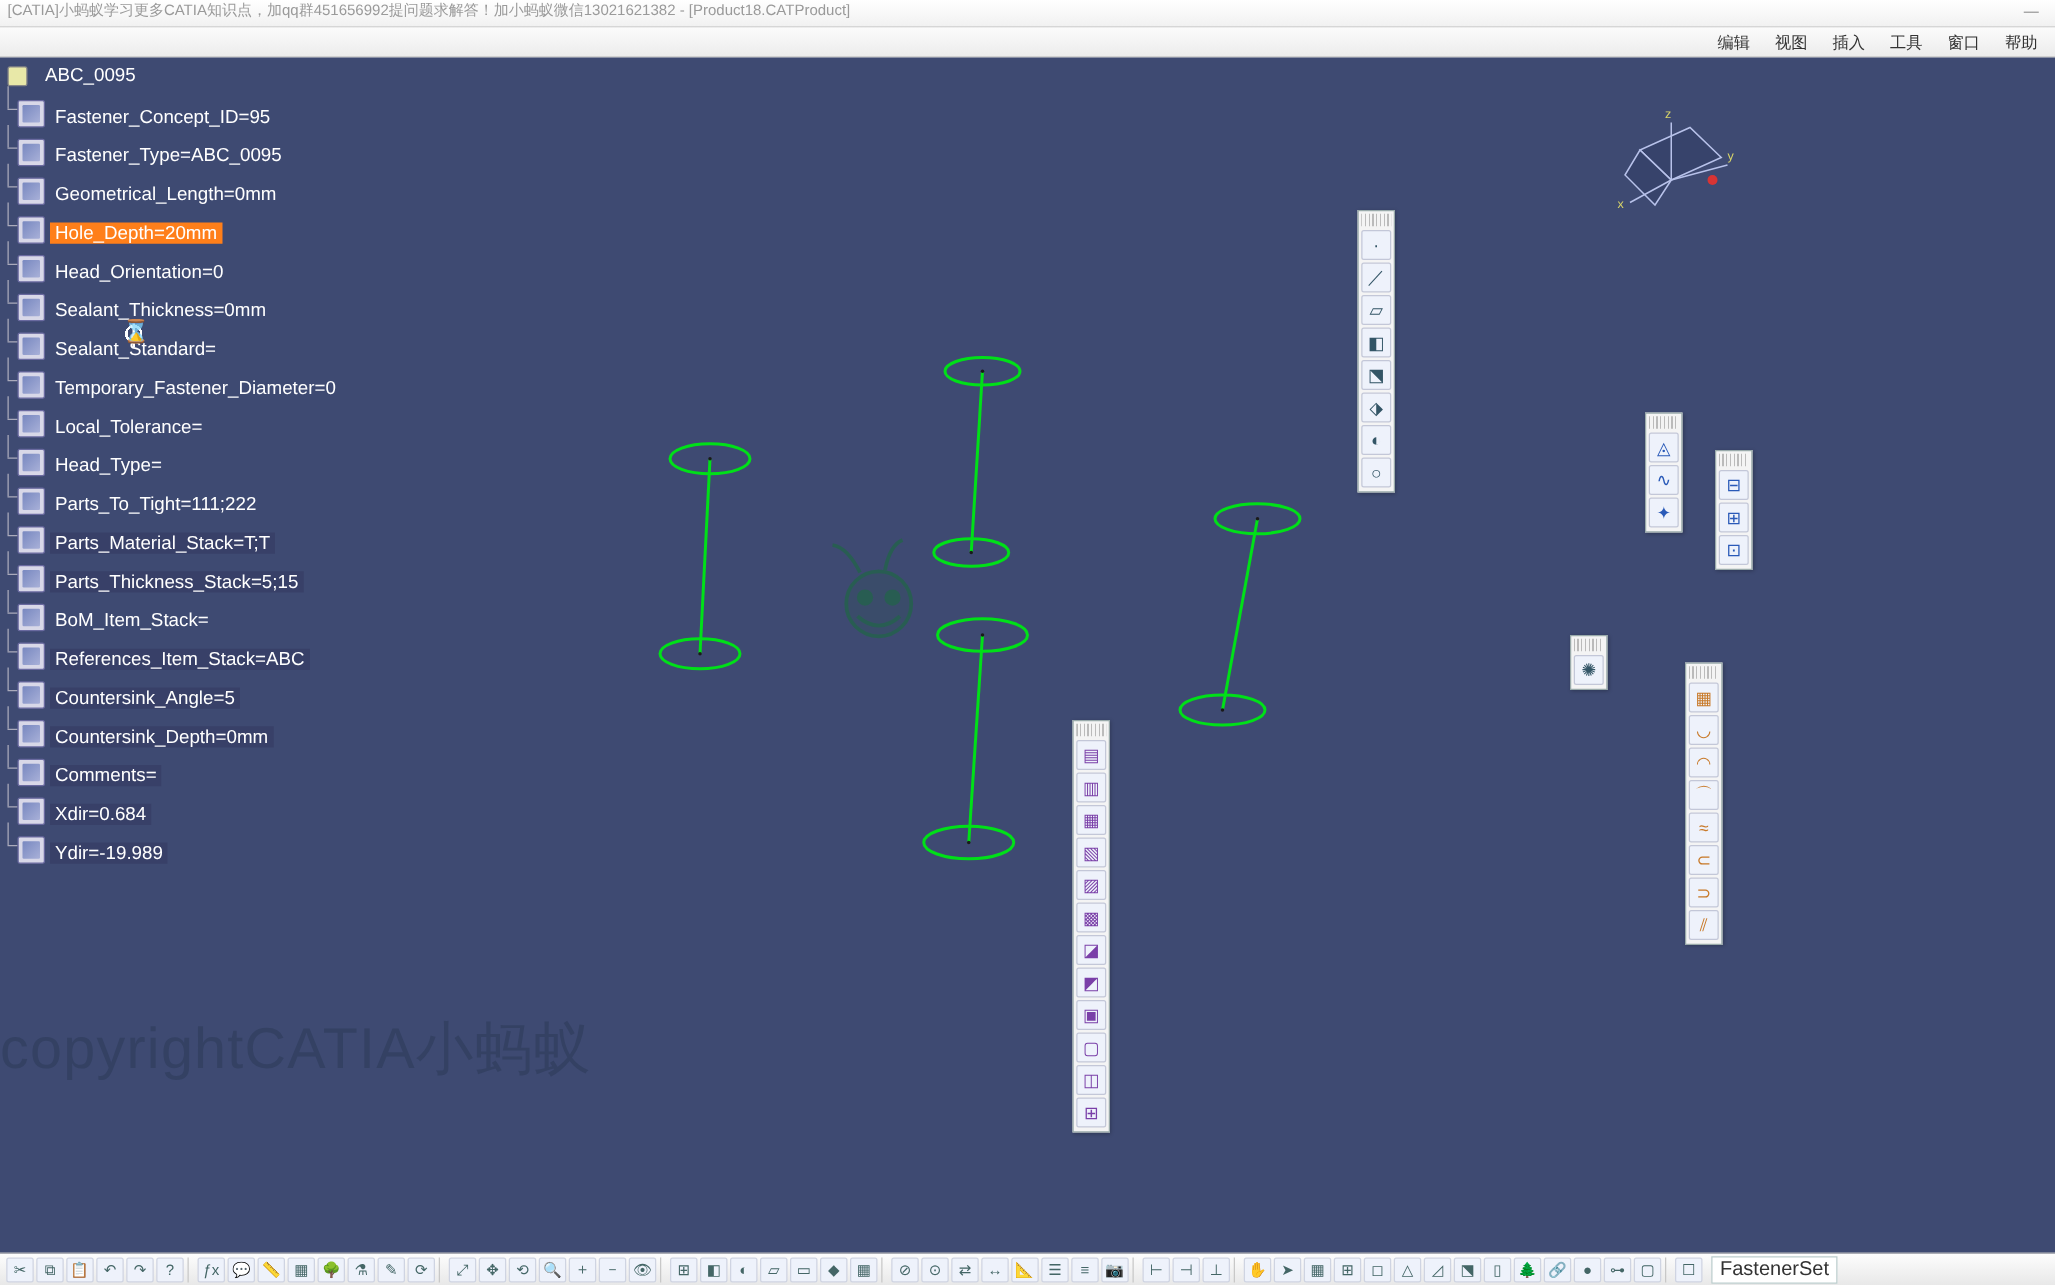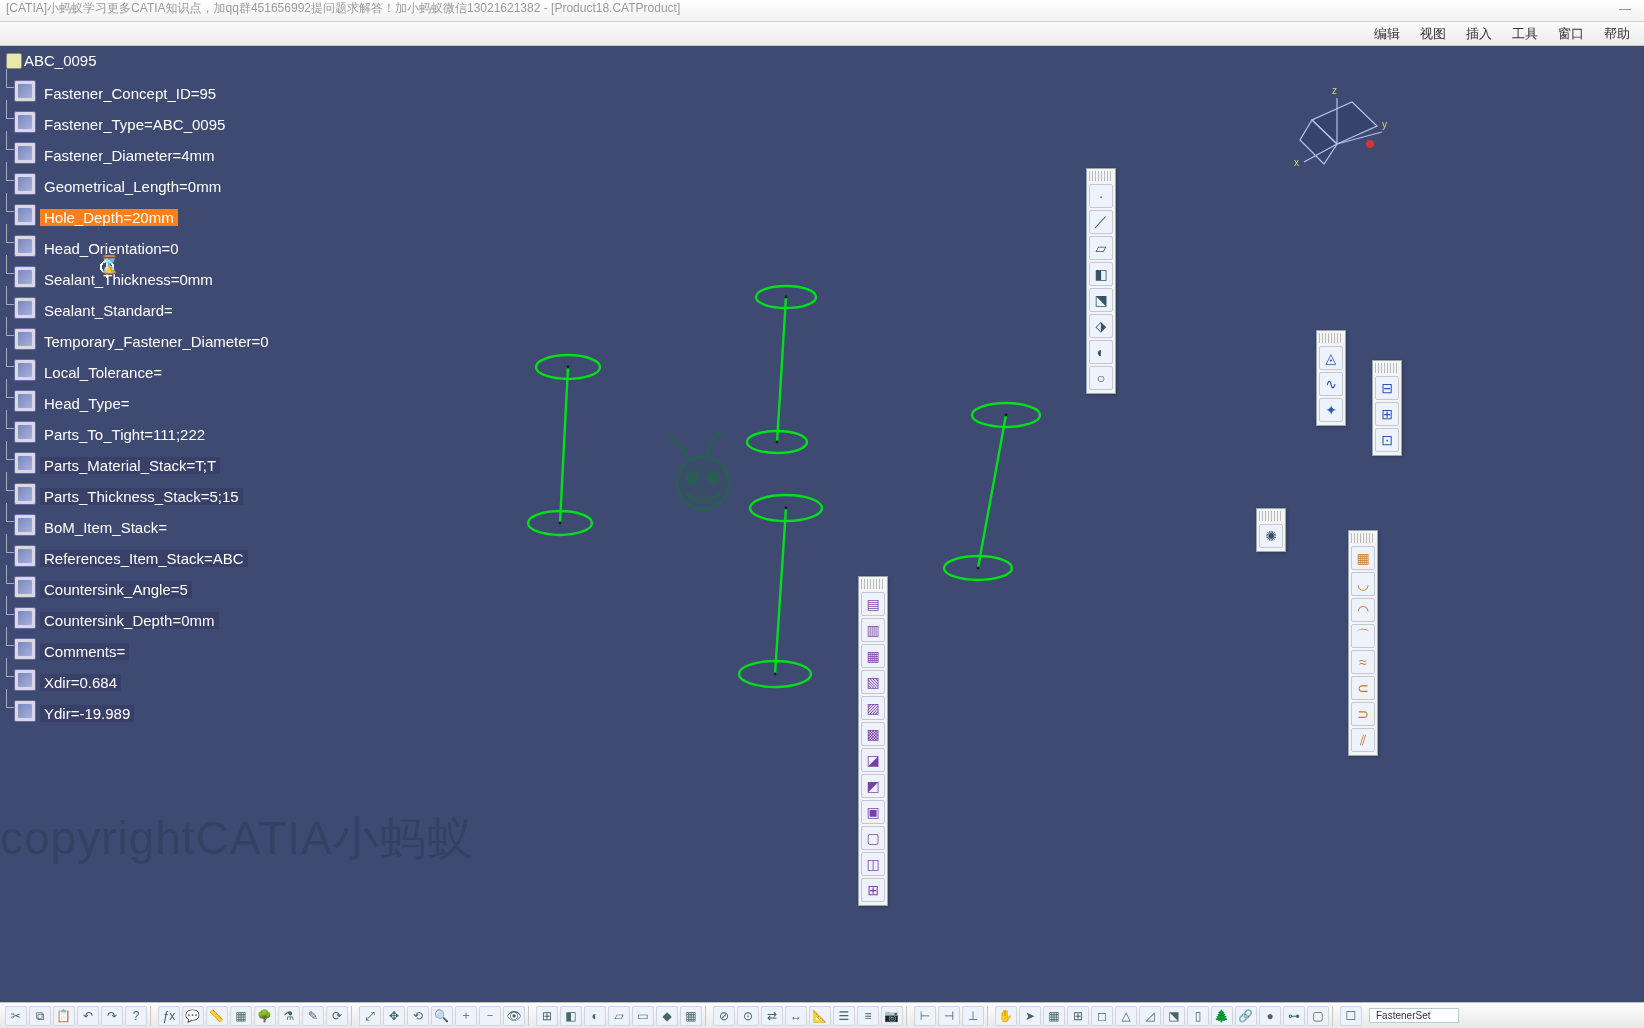--- a/index.html
+++ b/index.html
@@ -9,21 +9,21 @@
 .titlebar .spacer { flex: 1; }
 .titlebar .min-btn { width: 26px; height: 18px; display: flex; align-items: center; justify-content: center; color: #888; cursor: pointer; }
 
 .menubar { height: 24px; background: linear-gradient(#fbfbfb, #ececec); display: flex; align-items: center; padding: 0 4px; border-bottom: 1px solid #c8c8c8; justify-content: flex-end; }
 .menubar .mitem { padding: 2px 10px; font-size: 13px; color: #333; cursor: pointer; }
 
 .work { position: relative; width: 100%; height: 960px; background: #3e4a72; overflow: hidden; }
 
 
 .tree { position: absolute; left: 0; top: 4px; width: 380px; color: #fff; font-size: 15px; }
-.tree-root { display: flex; align-items: center; padding: 2px 6px; gap: 2px; }
+.tree-root { display: flex; align-items: center; padding: 2px 6px; gap: 14px; }
 .tree-root .ricon { width: 16px; height: 16px; background: #e8e8a8; border: 1px solid #888; border-radius: 2px; }
 .tree-row { display: flex; align-items: flex-end; height: 31px; padding-left: 0; }
 .tree-row .connector { width: 12px; height: 100%; position: relative; }
 .tree-row .connector::before { content:''; position:absolute; left: 6px; top: -2px; bottom: 50%; width: 1px; background: #aab; }
 .tree-row .connector::after { content:''; position:absolute; left: 6px; top: 50%; width: 8px; height: 1px; background: #aab; }
 .tree-row .nicon { width: 22px; height: 22px; margin: 0 4px 0 2px; background: #d8d8e8; border: 1px solid #6a6aa0; border-radius: 2px; position: relative; flex-shrink: 0; }
 .tree-row .nicon::before { content:''; position:absolute; left:3px; top:3px; width:14px; height:14px; background: linear-gradient(135deg,#7888c0,#a8b0d8); border-radius:1px; }
 .tree-row .label { padding: 0 4px; white-space: nowrap; }
 .tree-row.sel .label { background: #ff7f1a; color: #fff; }
 .tree-row.hl .label { background: #384068; }
@@ -55,21 +55,21 @@
 #pal2 { left: 858px; top: 530px; }
 #pal3 { left: 1316px; top: 284px; }
 #pal4 { left: 1372px; top: 314px; width: 30px; }
 #pal5 { left: 1256px; top: 462px; }
 #pal6 { left: 1348px; top: 484px; }
 
 
 .bottombar { position: absolute; left: 0; right: 0; bottom: 0; height: 26px; background: linear-gradient(#fdfdfd,#e8e8e8); border-top: 1px solid #c0c0c0; display: flex; align-items: center; padding: 0 4px; gap: 0; }
 .bottombar .bbtn { width: 22px; height: 20px; margin: 0 1px; background: #eef2fb; border: 1px solid #cfd4e2; border-radius: 2px; display:flex; align-items:center; justify-content:center; font-size: 12px; color:#466; cursor: pointer; flex-shrink: 0; }
 .bottombar .sep { width: 5px; height: 20px; margin: 0 2px; border-left: 1px solid #c8c8c8; flex-shrink: 0; }
-.bottombar .field { margin-left: 6px; padding: 1px 6px; font-size: 10px; color: #333; background: #fff; border: 1px solid #bcc; min-width: 90px; }
+.bottombar .field { margin-left: 6px; padding: 1px 6px; font-size: 16px; color: #333; background: #fff; border: 1px solid #bcc; min-width: 90px; }
 </style>
 </head>
 <body>
 
 <div class="titlebar">
   <span>[CATIA]小蚂蚁学习更多CATIA知识点，加qq群451656992提问题求解答！加小蚂蚁微信13021621382 - [Product18.CATProduct]</span>
   <span class="spacer"></span>
   <span class="min-btn">—</span>
 </div>
 
@@ -93,25 +93,20 @@
     <div id="tree-body">
         <div class="tree-row">
           <span class="connector"></span>
           <span class="nicon"></span>
           <span class="label">Fastener_Concept_ID=95</span>
         </div>
         <div class="tree-row">
           <span class="connector"></span>
           <span class="nicon"></span>
           <span class="label">Fastener_Type=ABC_0095</span>
-        </div>
-        <div class="tree-row">
-          <span class="connector"></span>
-          <span class="nicon"></span>
-          <span class="label">Fastener_Diameter=4mm</span>
         </div>
         <div class="tree-row">
           <span class="connector"></span>
           <span class="nicon"></span>
           <span class="label">Geometrical_Length=0mm</span>
         </div>
         <div class="tree-row sel">
           <span class="connector"></span>
           <span class="nicon"></span>
           <span class="label">Hole_Depth=20mm</span>

